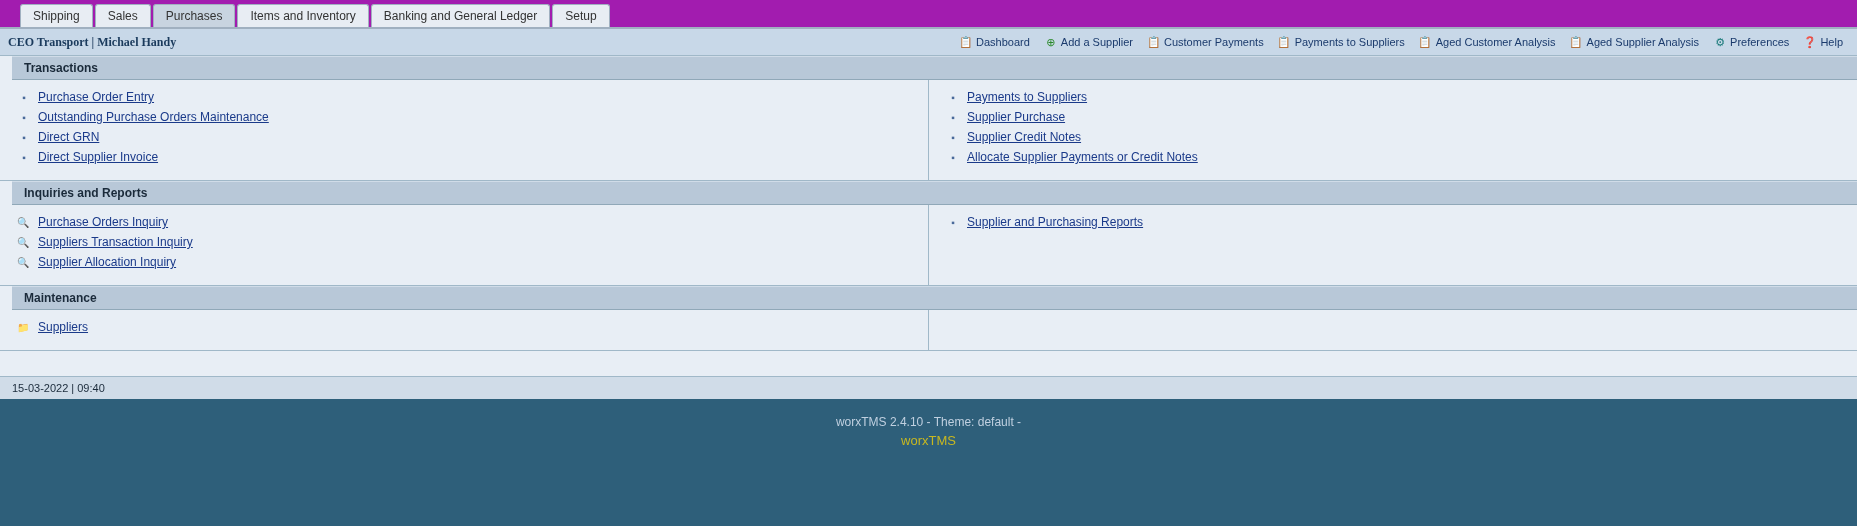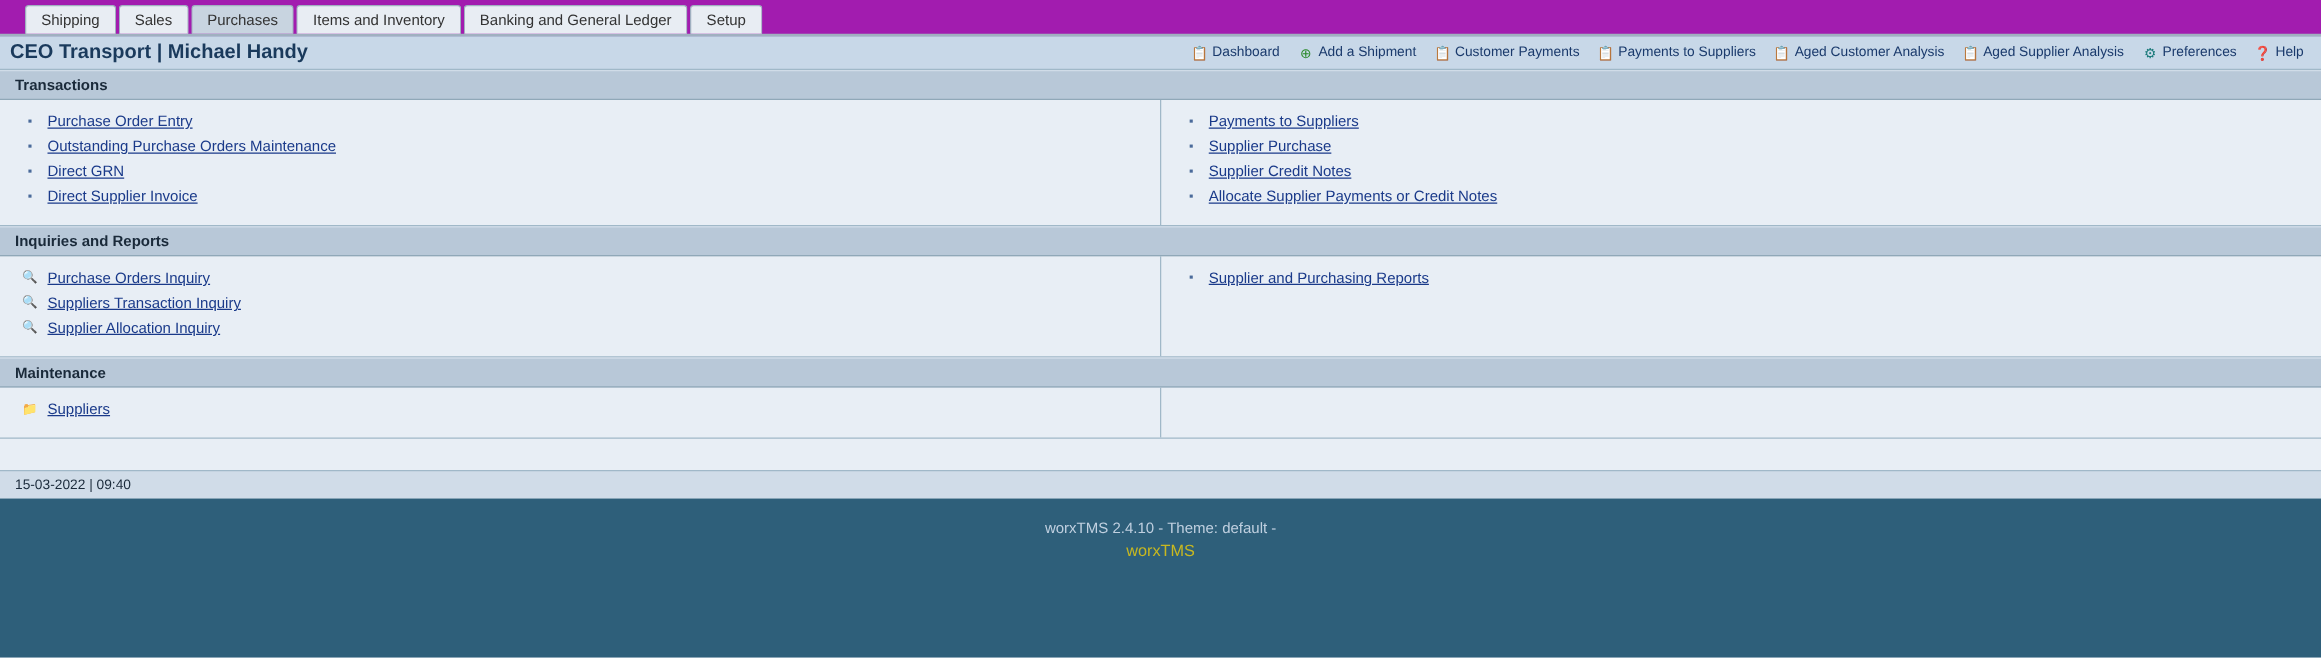--- a/index.html
+++ b/index.html
@@ -32,23 +32,24 @@
     
     .header-bar {
       background: #c8d8e8;
       display: flex;
       align-items: center;
       padding: 4px 8px;
       border-bottom: 1px solid #a0b8c8;
       justify-content: space-between;
     }
     .company-name {
-      font-size: 16px;
+      font-size: 12px;
       font-weight: bold;
       color: #1a3a5c;
+      font-family: Liberation Serif, serif;
     }
     .nav-bar {
       display: flex;
       align-items: center;
       gap: 2px;
     }
     .nav-item {
       display: flex;
       align-items: center;
       gap: 3px;
@@ -79,20 +80,21 @@
 
     
     .section-header {
       background: #b8c8d8;
       padding: 4px 12px;
       font-weight: bold;
       font-size: 12px;
       color: #1a2a3a;
       border-bottom: 1px solid #90a8b8;
       border-top: 1px solid #d0dce8;
+      margin-left: 12px;
     }
 
     
     .section-body {
       display: flex;
       border-bottom: 1px solid #a0b8c8;
     }
     .col {
       flex: 1;
       padding: 10px 16px;
@@ -164,21 +166,21 @@
   <span class="company-name">CEO Transport | Michael Handy</span>
   <div class="nav-bar">
 
     <a class="nav-item">
       <span class="nav-icon doc">📋</span>
       <span>Dashboard</span>
     </a>
 
     <a class="nav-item">
       <span class="nav-icon green">⊕</span>
-      <span>Add a Shipment</span>
+      <span>Add a Supplier</span>
     </a>
 
     <a class="nav-item">
       <span class="nav-icon doc">📋</span>
       <span>Customer Payments</span>
     </a>
 
     <a class="nav-item">
       <span class="nav-icon doc">📋</span>
       <span>Payments to Suppliers</span>

